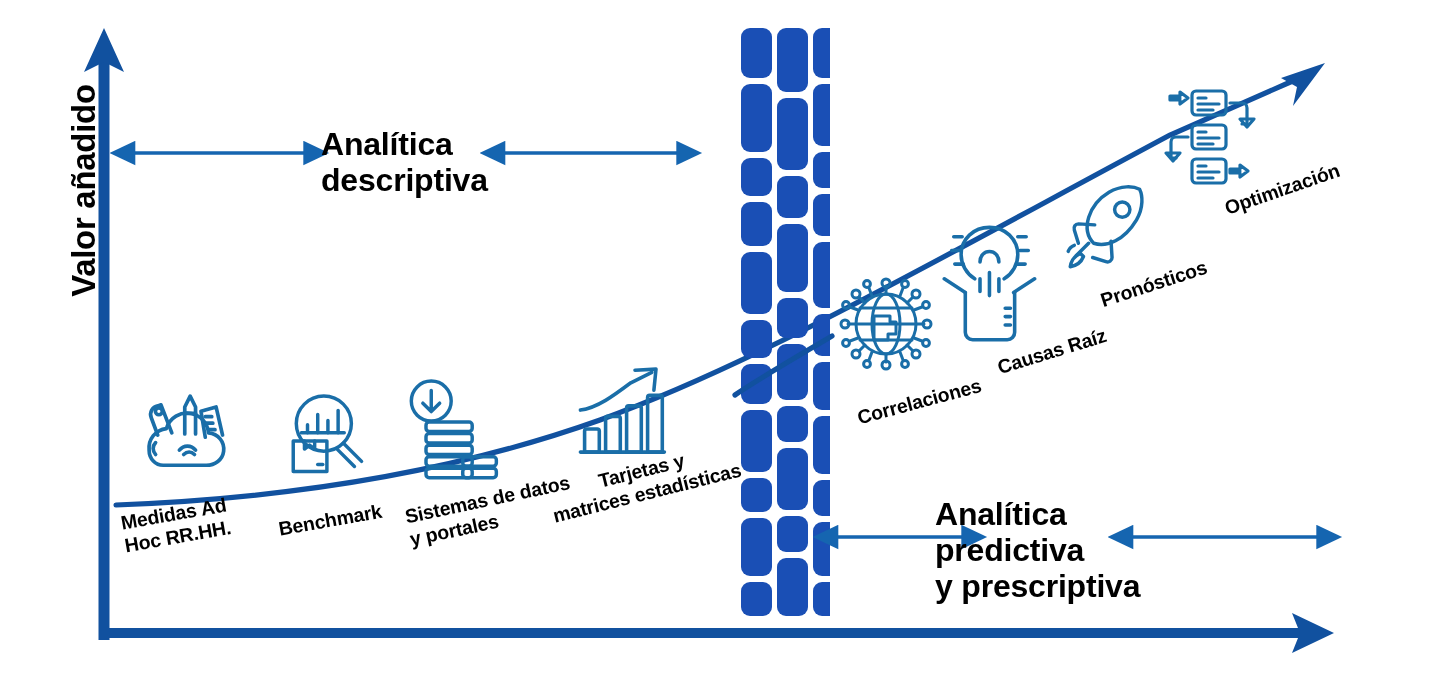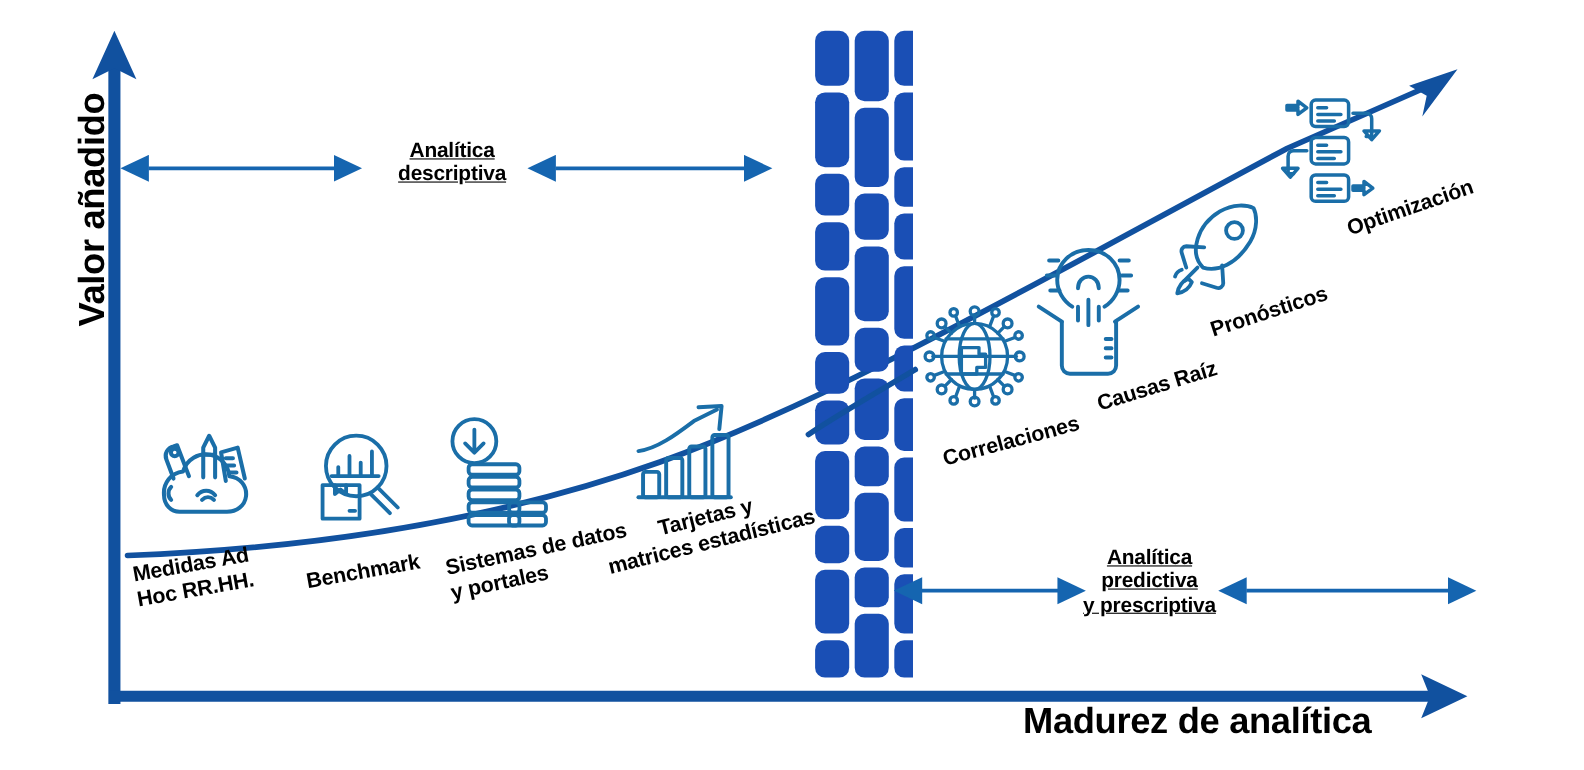--- a/index.html
+++ b/index.html
@@ -39,24 +39,22 @@
     width: 240px;
     text-align: center;
     transform: rotate(-90deg);
   }
   #x-axis-label {
     left: 930px;
     top: 637px;
   }
   .band-label {
     font-weight: bold;
-    font-size: 19px;
-    text-align: center;
+    font-size: 32px;
     letter-spacing: -0.2px;
-    text-decoration: underline;
   }
   #band-descriptive-label {
     left: 321px;
     top: 127px;
     width: 180px;
   }
   #band-predictive-label {
     left: 935px;
     top: 497px;
     width: 220px;
@@ -286,21 +284,20 @@
       <path d="M80,34 l7,8 l7,-8 h-4 v-0 h-6 z"></path>
       <path d="M28,52 H16 c-3,0 -5,2 -5,5 v16 l5,0"></path>
       <path d="M6,68 l7,8 l7,-8 h-4 v-0 h-6 z"></path>
       <path d="M70,86 h10 M80,80 l8,6 l-8,6 v-4 h-10 v-4 h10 z"></path>
     </g>
 
   </svg>
 
   <div class="txt axis-label" id="y-axis-label">Valor añadido</div>
 
-  <div class="txt axis-label" id="x-axis-label">Madurez de analítica</div>
 
   <div class="txt band-label" id="band-descriptive-label" style="white-space: pre-line;">Analítica
 descriptiva</div>
 
   <div class="txt band-label" id="band-predictive-label" style="white-space: pre-line;">Analítica
 predictiva
 y prescriptiva</div>
 
   <div class="txt stage-label two-line" style="left:119px; top:512px; transform: rotate(-10deg); white-space: pre-line;">Medidas Ad
 Hoc RR.HH.</div>

